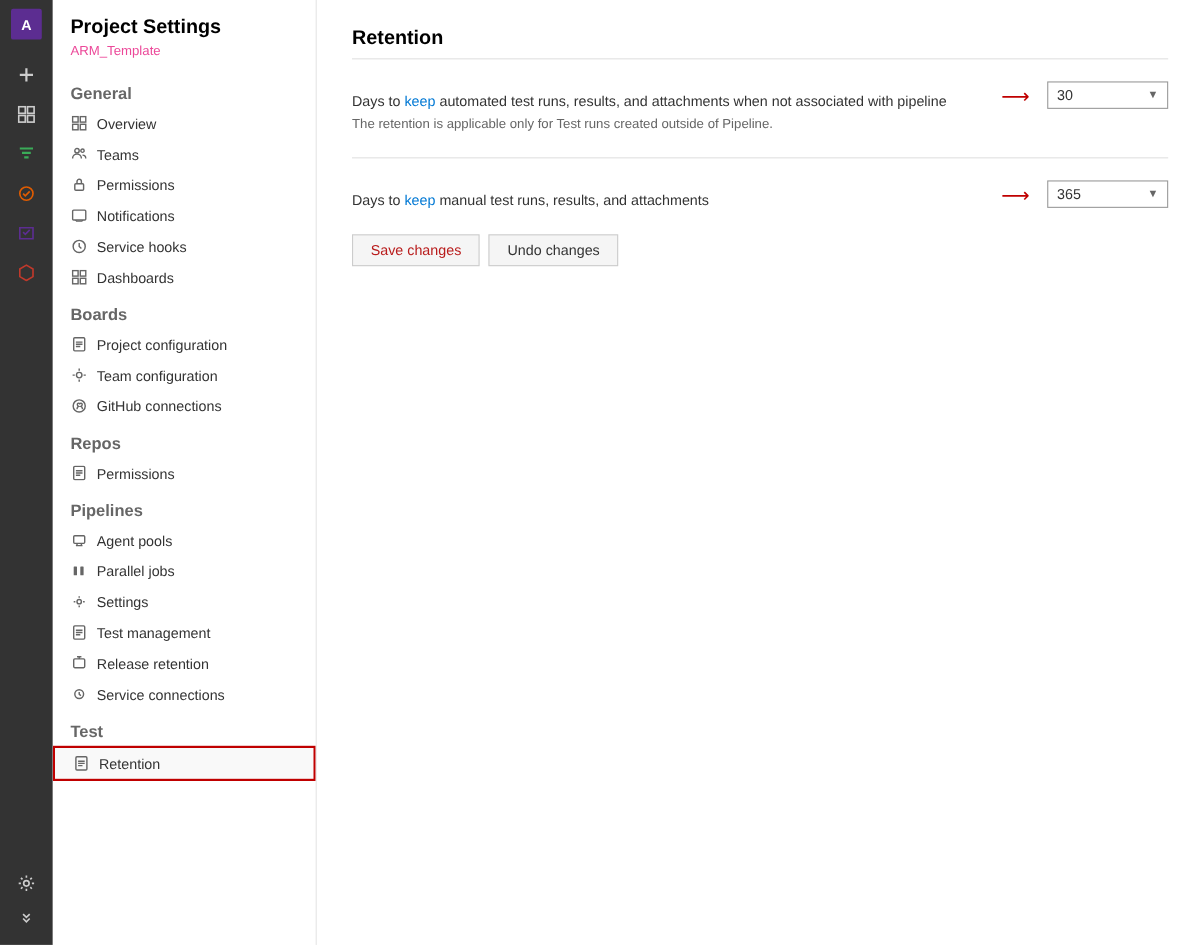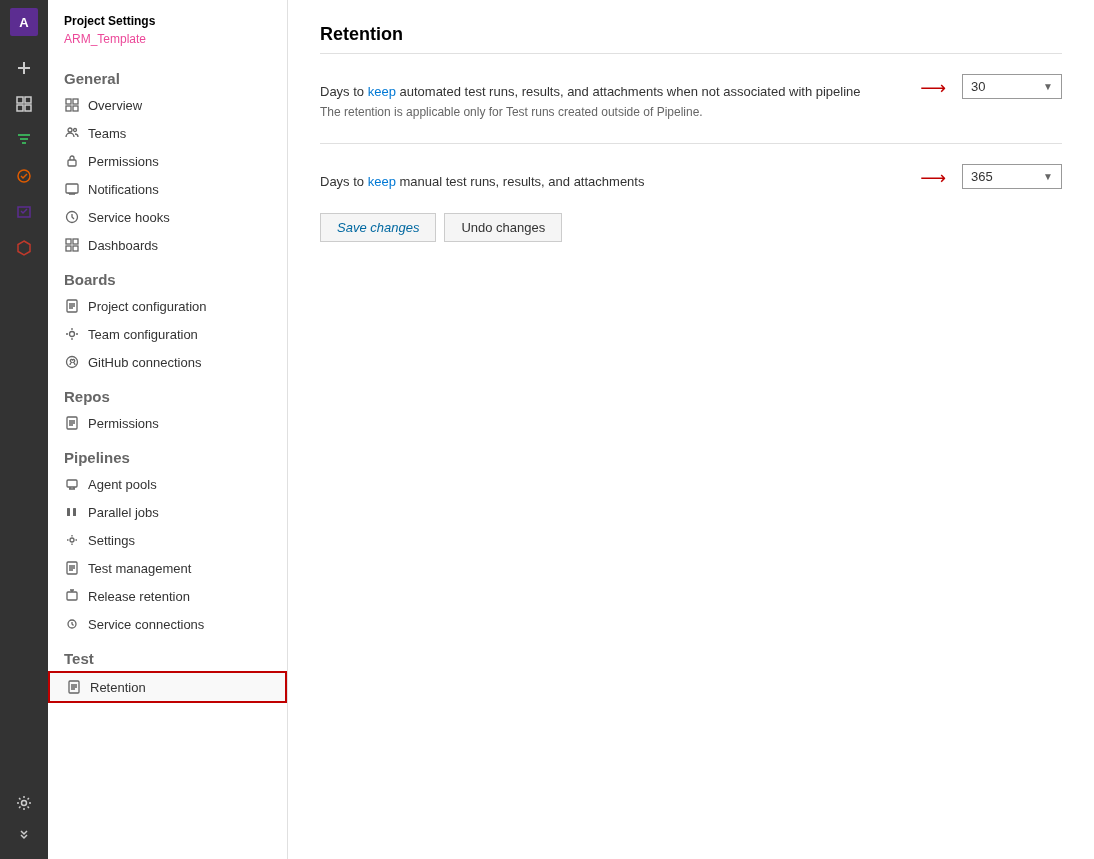--- a/index.html
+++ b/index.html
@@ -48,21 +48,21 @@
     .sidebar {
       width: 240px;
       background: #fff;
       border-right: 1px solid #e0e0e0;
       display: flex;
       flex-direction: column;
       flex-shrink: 0;
       overflow-y: auto;
     }
     .sidebar-title {
-      font-size: 12px;
+      font-size: 18px;
       font-weight: 600;
       padding: 14px 16px 4px 16px;
       color: #000;
     }
     .sidebar-subtitle {
       font-size: 12px;
       color: #ec4899;
       padding: 0 16px 12px 16px;
     }
     .section-header {
@@ -125,21 +125,21 @@
       font-size: 13px;
       color: #333;
       flex: 1;
     }
     .arrow-indicator {
       color: #c00000;
       font-size: 18px;
       margin-right: 4px;
     }
     .select-wrapper {
-      width: 100px;
+      width: 110px;
       border: 1px solid #999;
       background: white;
       display: flex;
       align-items: center;
       justify-content: space-between;
       padding: 4px 8px;
       flex-shrink: 0;
     }
     .select-value { font-size: 13px; }
     .select-chevron { color: #666; font-size: 10px; }
@@ -161,22 +161,21 @@
     .btn {
       padding: 6px 16px;
       font-size: 13px;
       border: 1px solid #ccc;
       background: #f5f5f5;
       cursor: pointer;
       color: #333;
     }
     .btn-primary {
       background: #f5f5f5;
-      color: #0369a1;
-      font-style: italic;
+      color: #b91c1c;
     }
   </style>
 </head>
 <body>
 
 <div class="activity-bar">
   <div class="activity-bar-top">
     <div class="avatar-icon">
       <span>A</span>
     </div>

